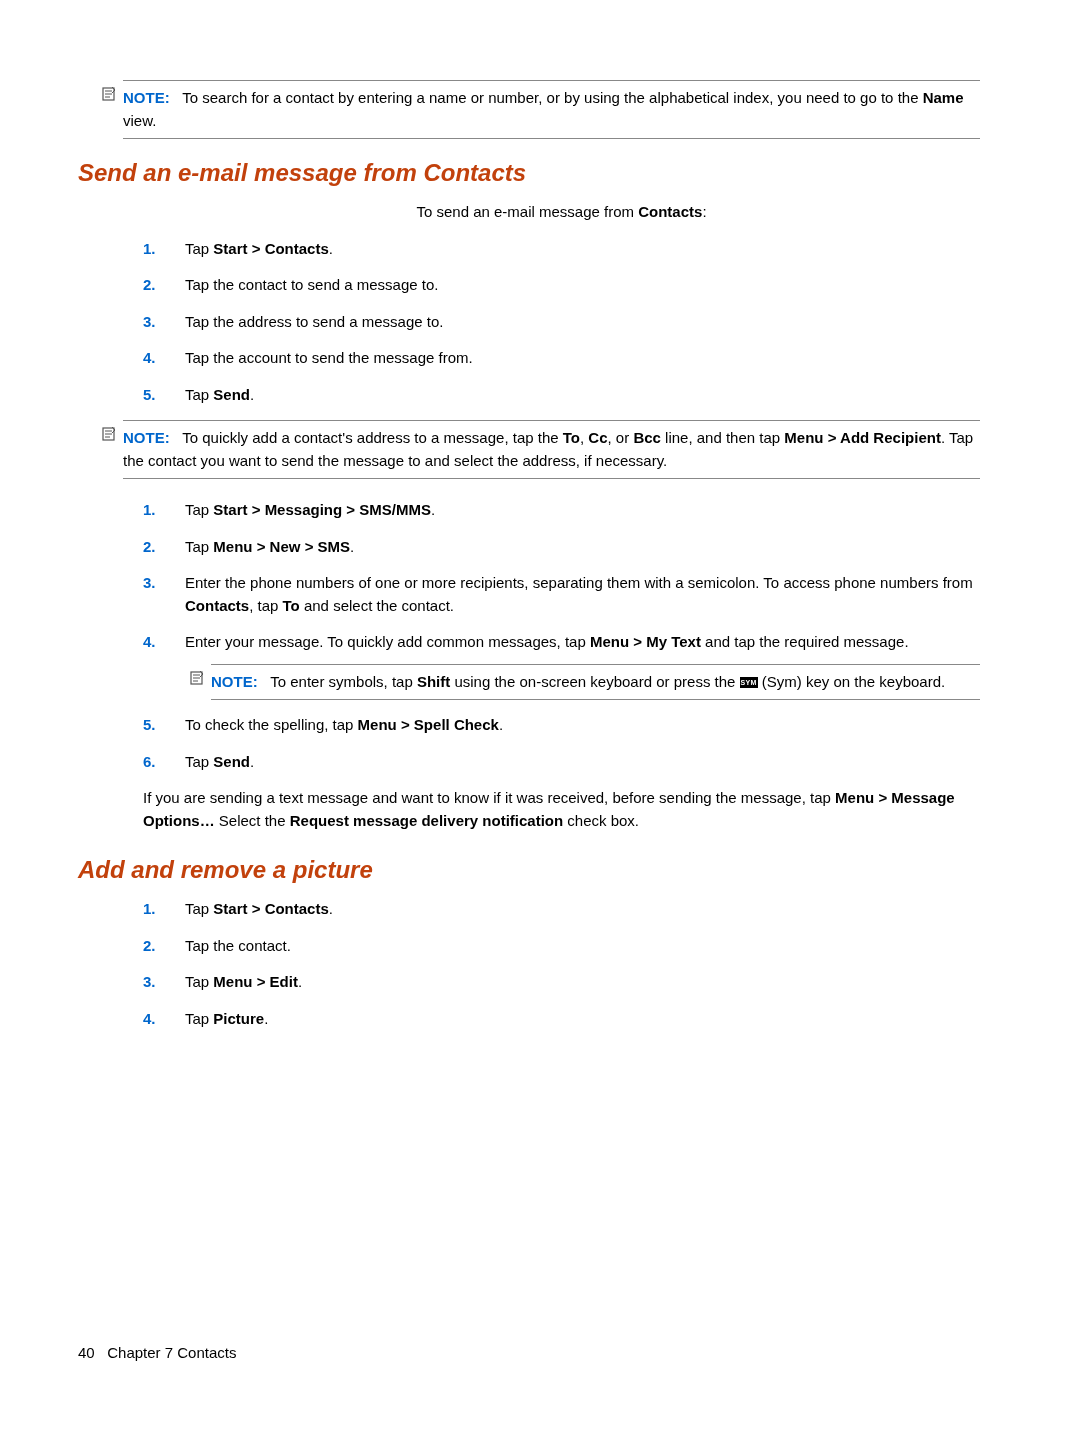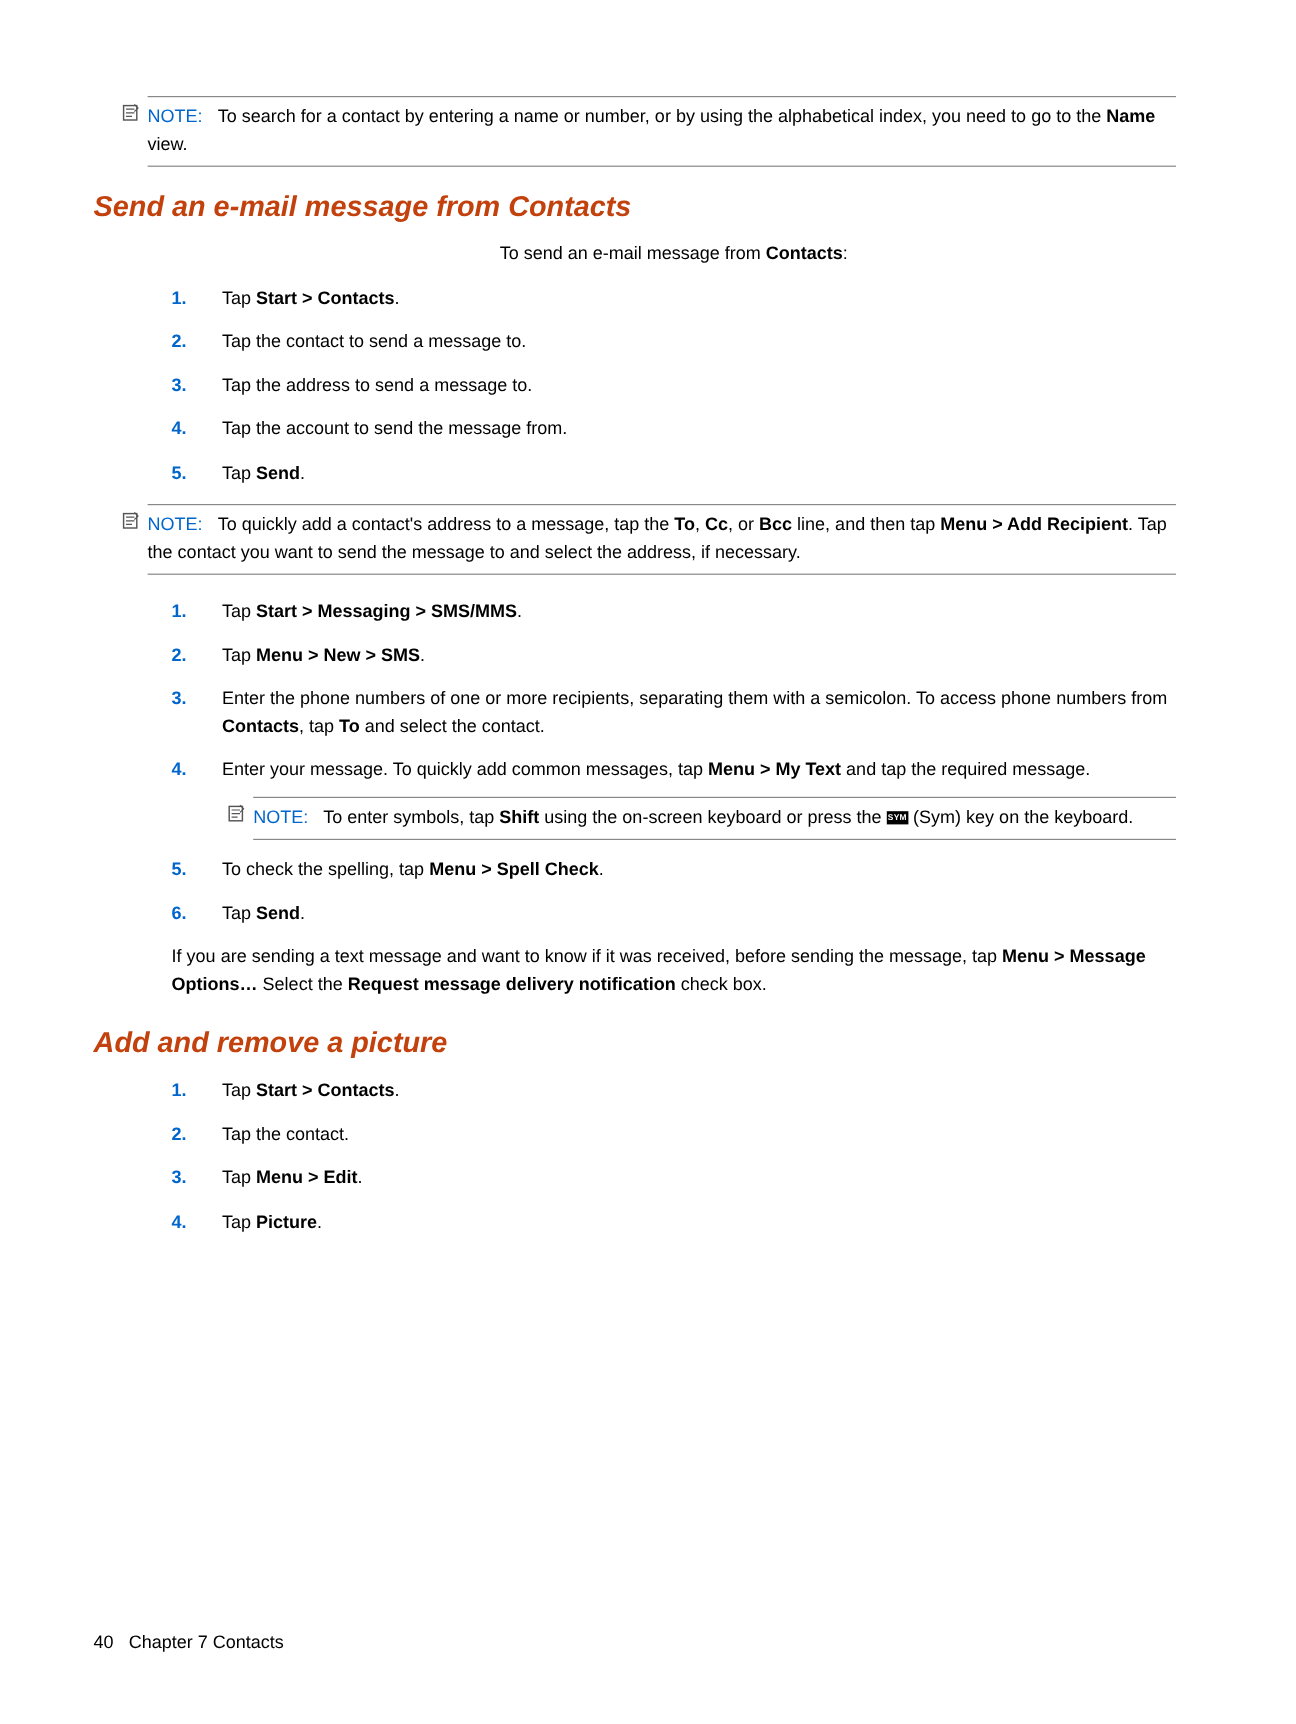--- a/index.html
+++ b/index.html
@@ -39,21 +39,21 @@
   }
   .note-icon {
     position: absolute;
     left: -24px;
     top: 5px;
     width: 20px;
     text-align: center;
   }
   .note-label {
     color: #0066cc;
-    font-weight: normal;
+    font-weight: bold;
   }
   .note-text {
     margin-left: 0;
     line-height: 1.5;
   }
   h2.section-heading {
     color: #c2410c;
     font-size: 24px;
     font-weight: bold;
     margin: 10px 0 14px 0;
@@ -97,21 +97,21 @@
     color: #fff;
     font-size: 7px;
     line-height: 11px;
     text-align: center;
     vertical-align: middle;
     font-weight: bold;
     letter-spacing: 0.3px;
   }
   .footer {
     position: absolute;
-    bottom: 60px;
+    bottom: 76px;
     left: 78px;
     font-size: 15px;
   }
   .inner-note-wrap {
     margin-left: 26px;
     position: relative;
   }
   .icon-svg {
     width: 16px;
     height: 16px;

